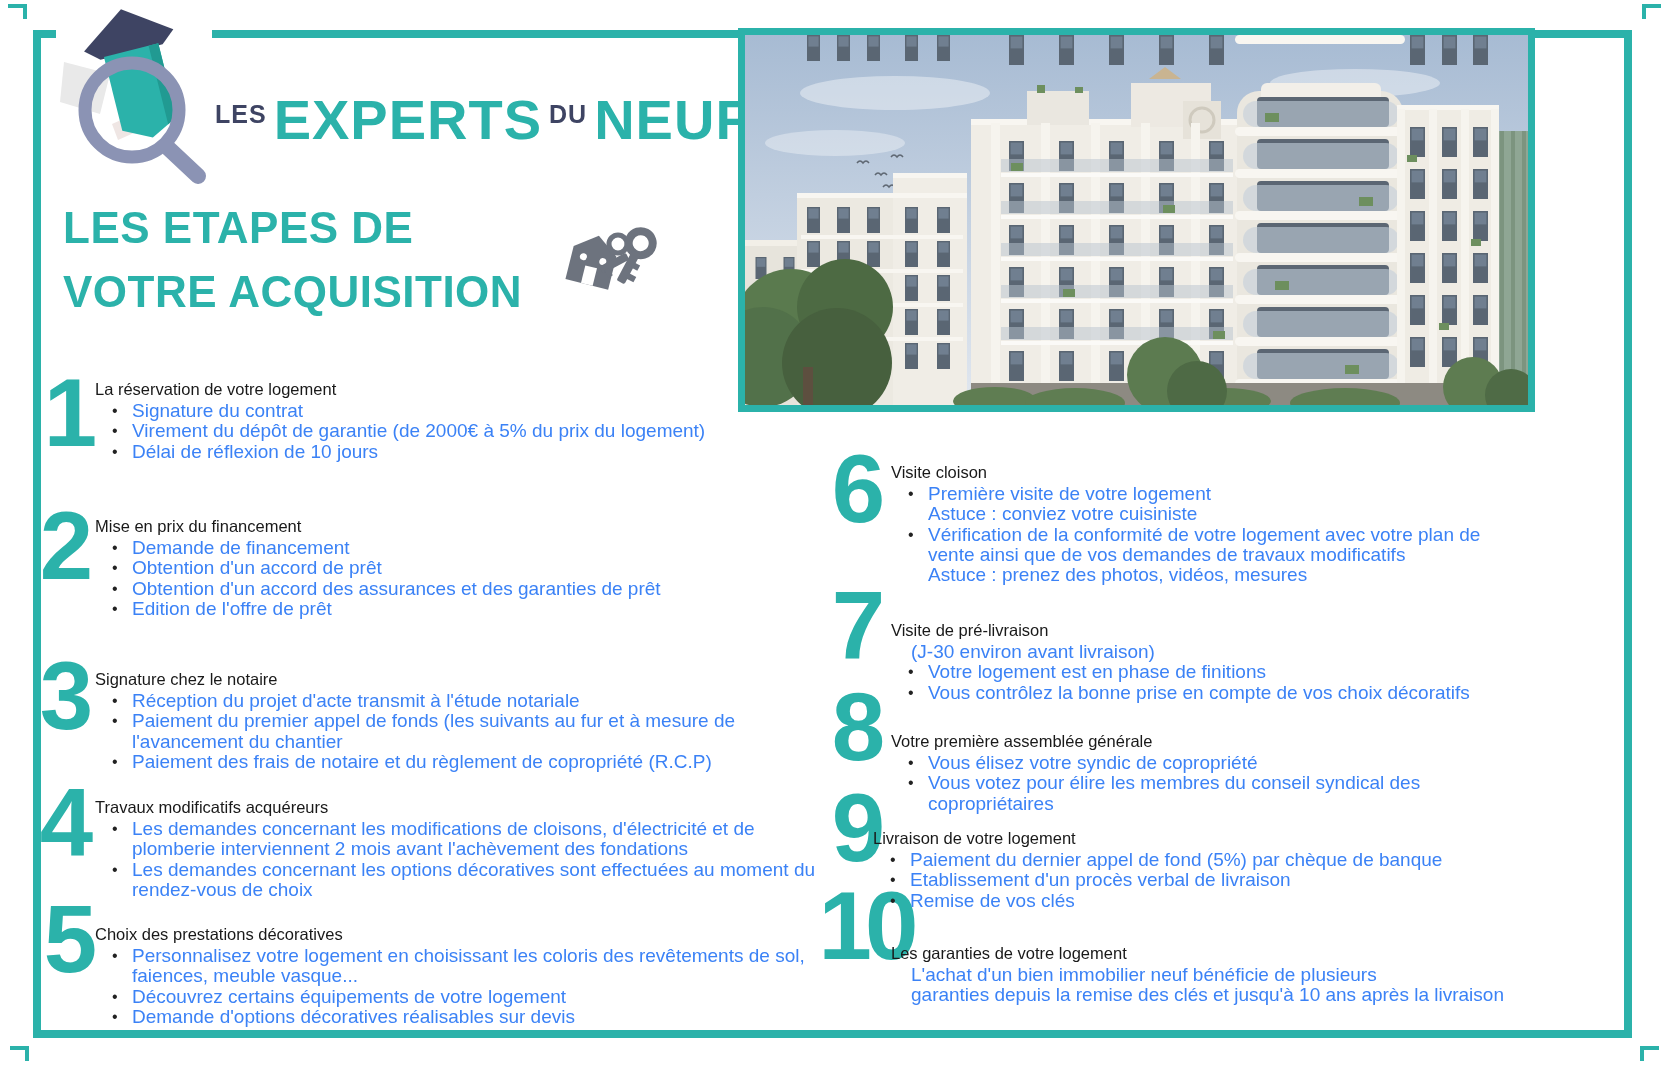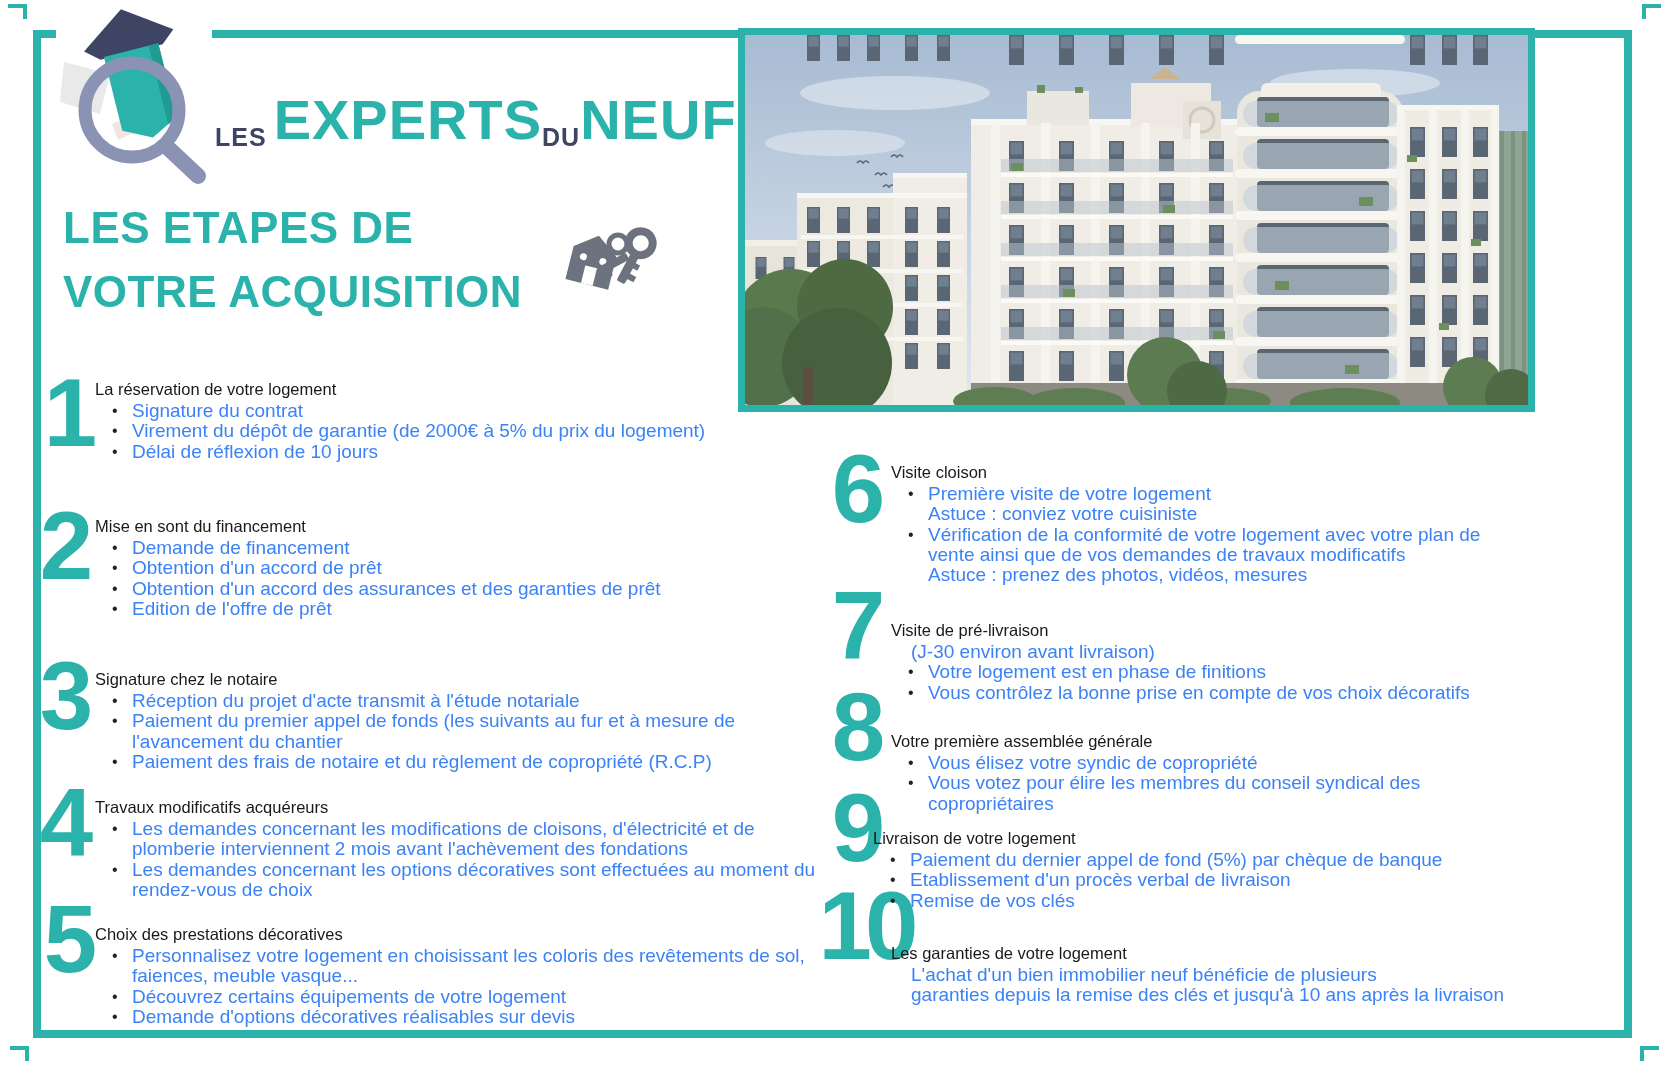--- a/index.html
+++ b/index.html
@@ -17,23 +17,23 @@
 
   
   .corner{position:absolute;width:19px;height:15px;}
   .corner.l{border-top:4px solid var(--teal);border-right:4px solid var(--teal);}
   .corner.r{border-top:4px solid var(--teal);border-left:4px solid var(--teal);}
   .c-tl{left:8px;top:4px;}  .c-tr{left:1642px;top:4px;}
   .c-bl{left:10px;top:1046px;} .c-br{left:1640px;top:1046px;}
 
   
   .logo{position:absolute;left:56px;top:0px;width:156px;height:184px;background:#fff;z-index:3;}
-  .brand-text{position:absolute;left:215px;top:76px;display:flex;align-items:flex-end;z-index:3;white-space:nowrap;}
+  .brand-text{position:absolute;left:215px;top:76px;display:flex;align-items:center;z-index:3;white-space:nowrap;}
   .bt-sm{font-weight:bold;color:var(--navy);font-size:25px;letter-spacing:1px;margin:0 7px 0 0;}
-  .bt-sm.du{margin:0 0;}
+  .bt-sm.du{margin:0 7px;}
   .bt-lg{font-weight:bold;color:var(--teal);font-size:56px;letter-spacing:1px;margin-top:11px;}
 
   
   .title{position:absolute;left:63px;top:196px;color:var(--teal);font-weight:bold;font-size:44px;line-height:64px;letter-spacing:.5px;z-index:2;}
 
   .keys{position:absolute;left:558px;top:218px;width:116px;height:82px;z-index:2;}
 
   
   .photo{position:absolute;left:738px;top:28px;width:797px;height:384px;border:7px solid var(--teal);background:#cfd9e6;z-index:4;}
   .photo svg{display:block;width:100%;height:100%;}
@@ -311,21 +311,21 @@
 
   <div class="step" style="left:95px;top:379px;width:745px">
       <div class="st">La réservation de votre logement</div>
       <ul>
         <li class="b">Signature du contrat</li>
         <li class="b">Virement du dépôt de garantie (de 2000€ à 5% du prix du logement)</li>
         <li class="b">Délai de réflexion de 10 jours</li>
       </ul>
     </div>
   <div class="step" style="left:95px;top:516px;width:745px">
-      <div class="st">Mise en sont du financement</div>
+      <div class="st">Mise en prix du financement</div>
       <ul>
         <li class="b">Demande de financement</li>
         <li class="b">Obtention d'un accord de prêt</li>
         <li class="b">Obtention d'un accord des assurances et des garanties de prêt</li>
         <li class="b">Edition de l'offre de prêt</li>
       </ul>
     </div>
   <div class="step" style="left:95px;top:669px;width:745px">
       <div class="st">Signature chez le notaire</div>
       <ul>

